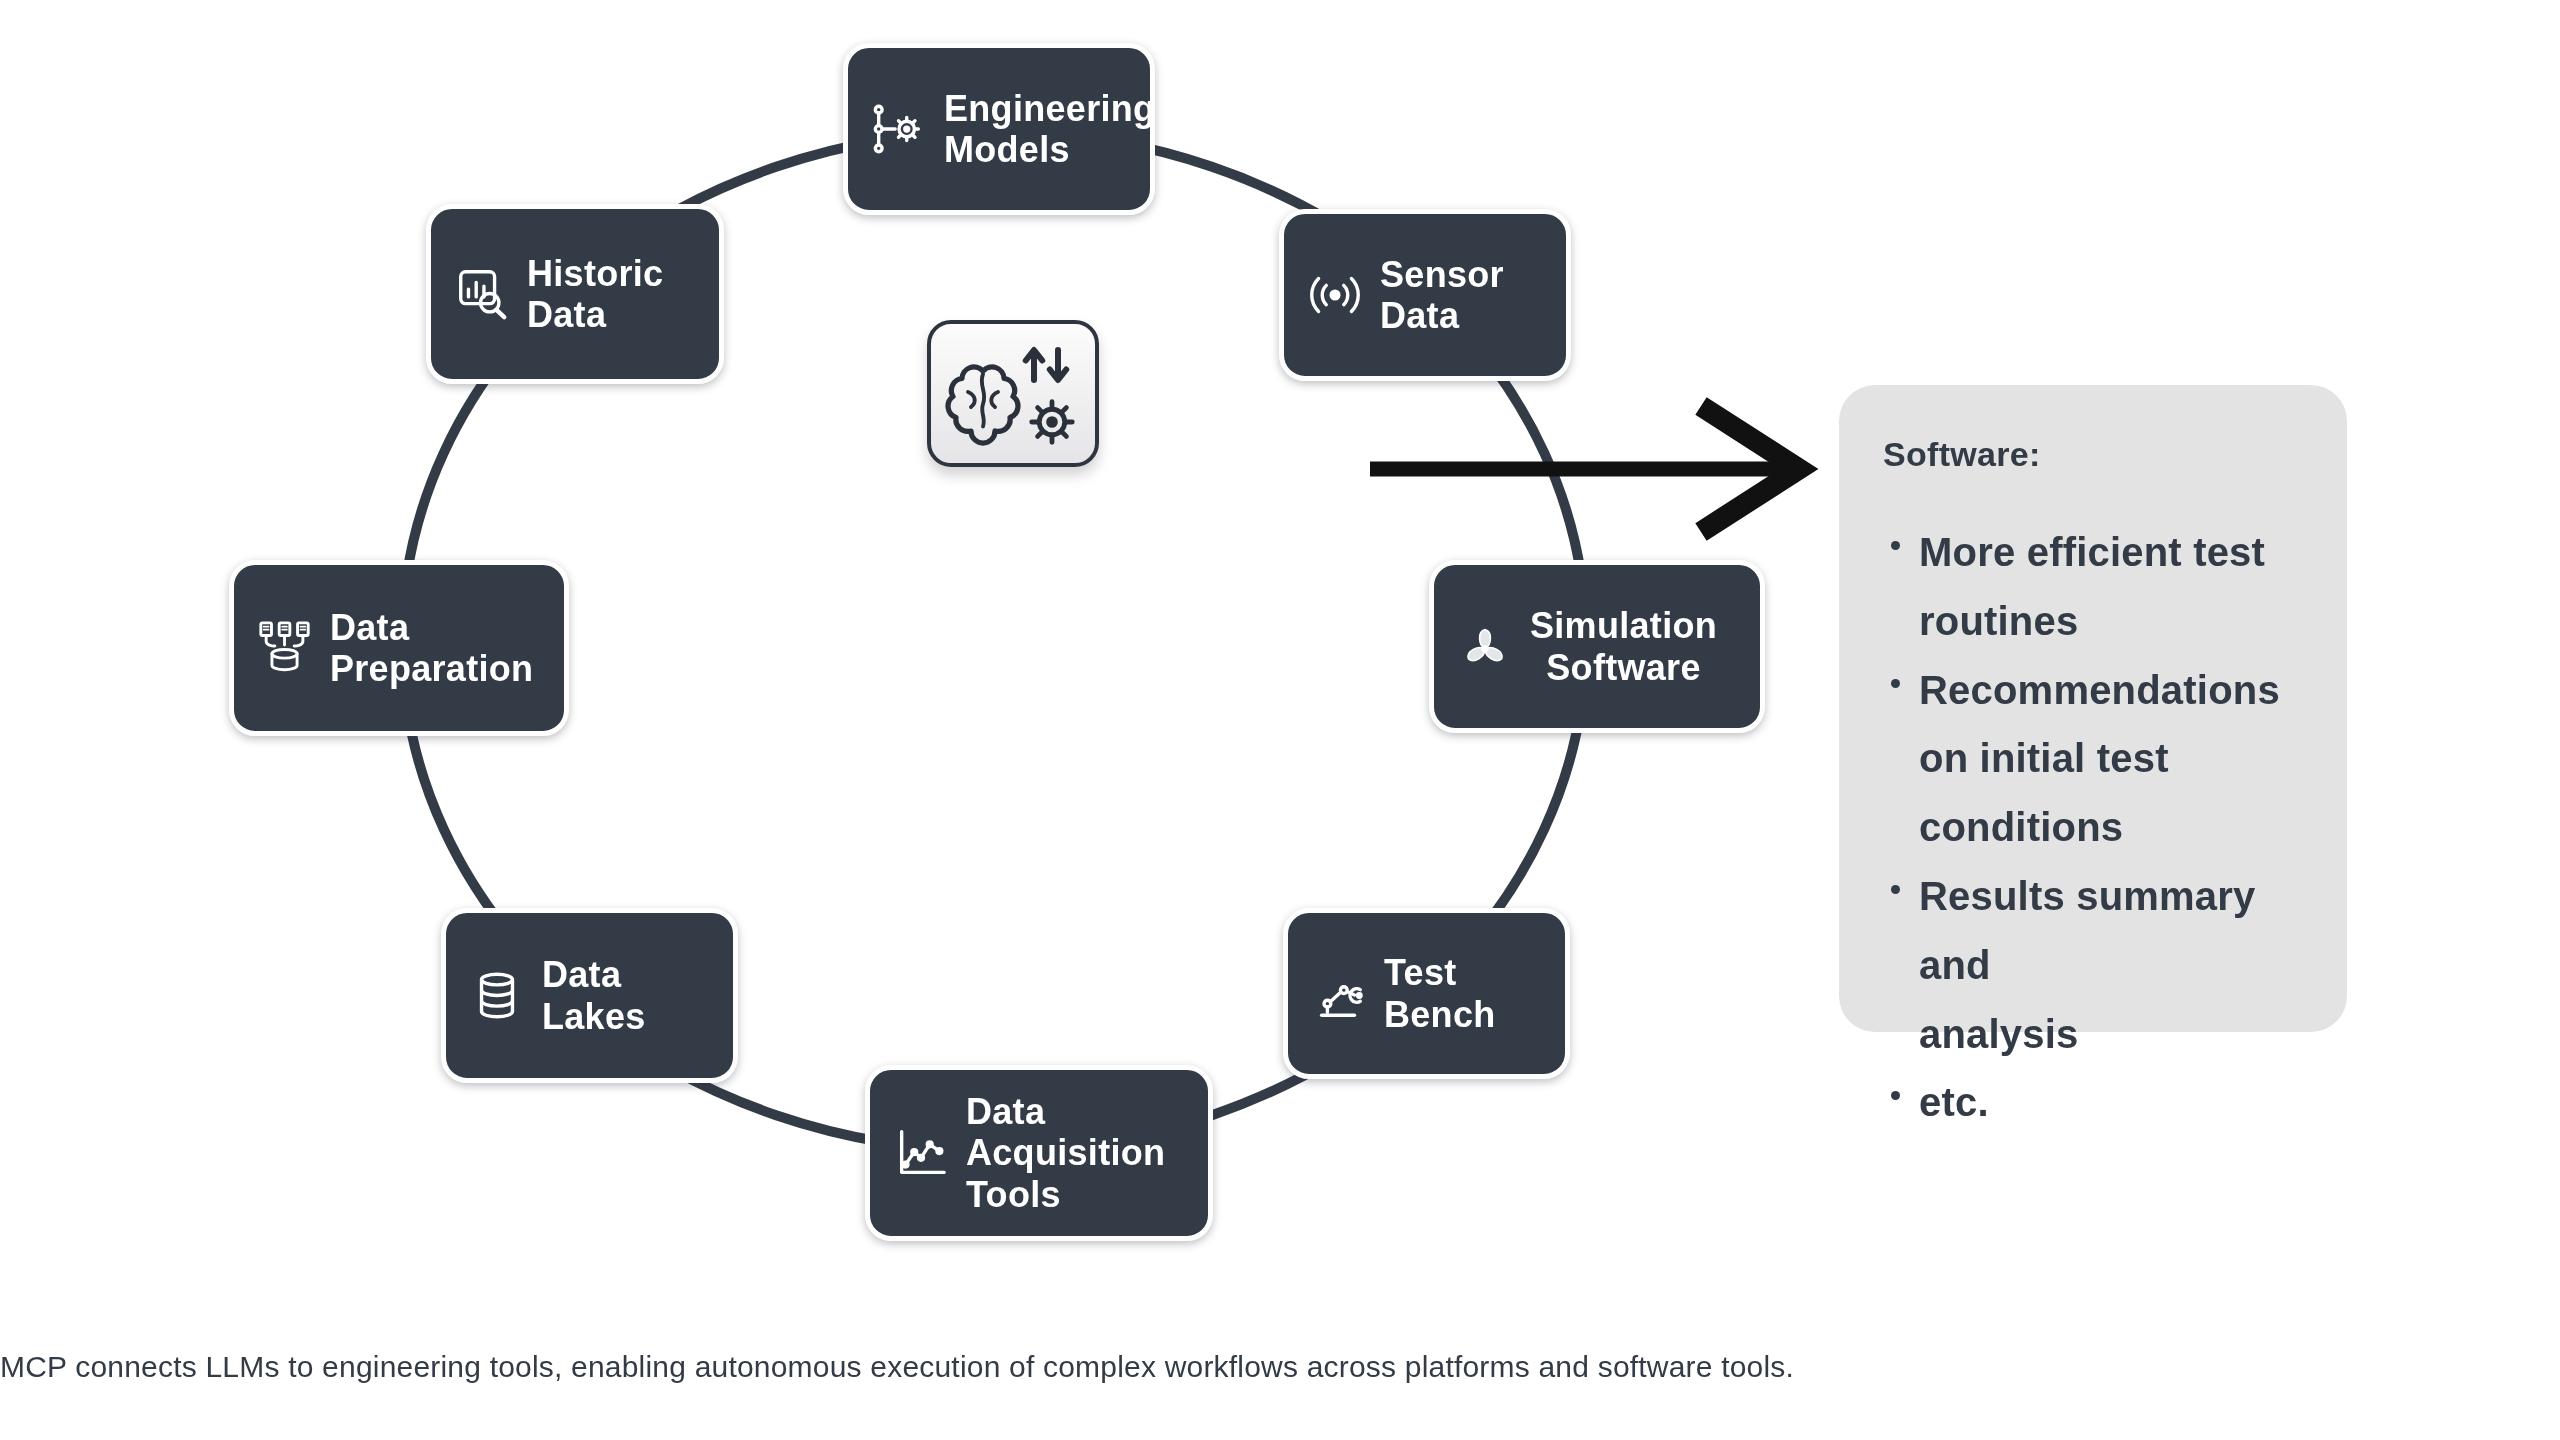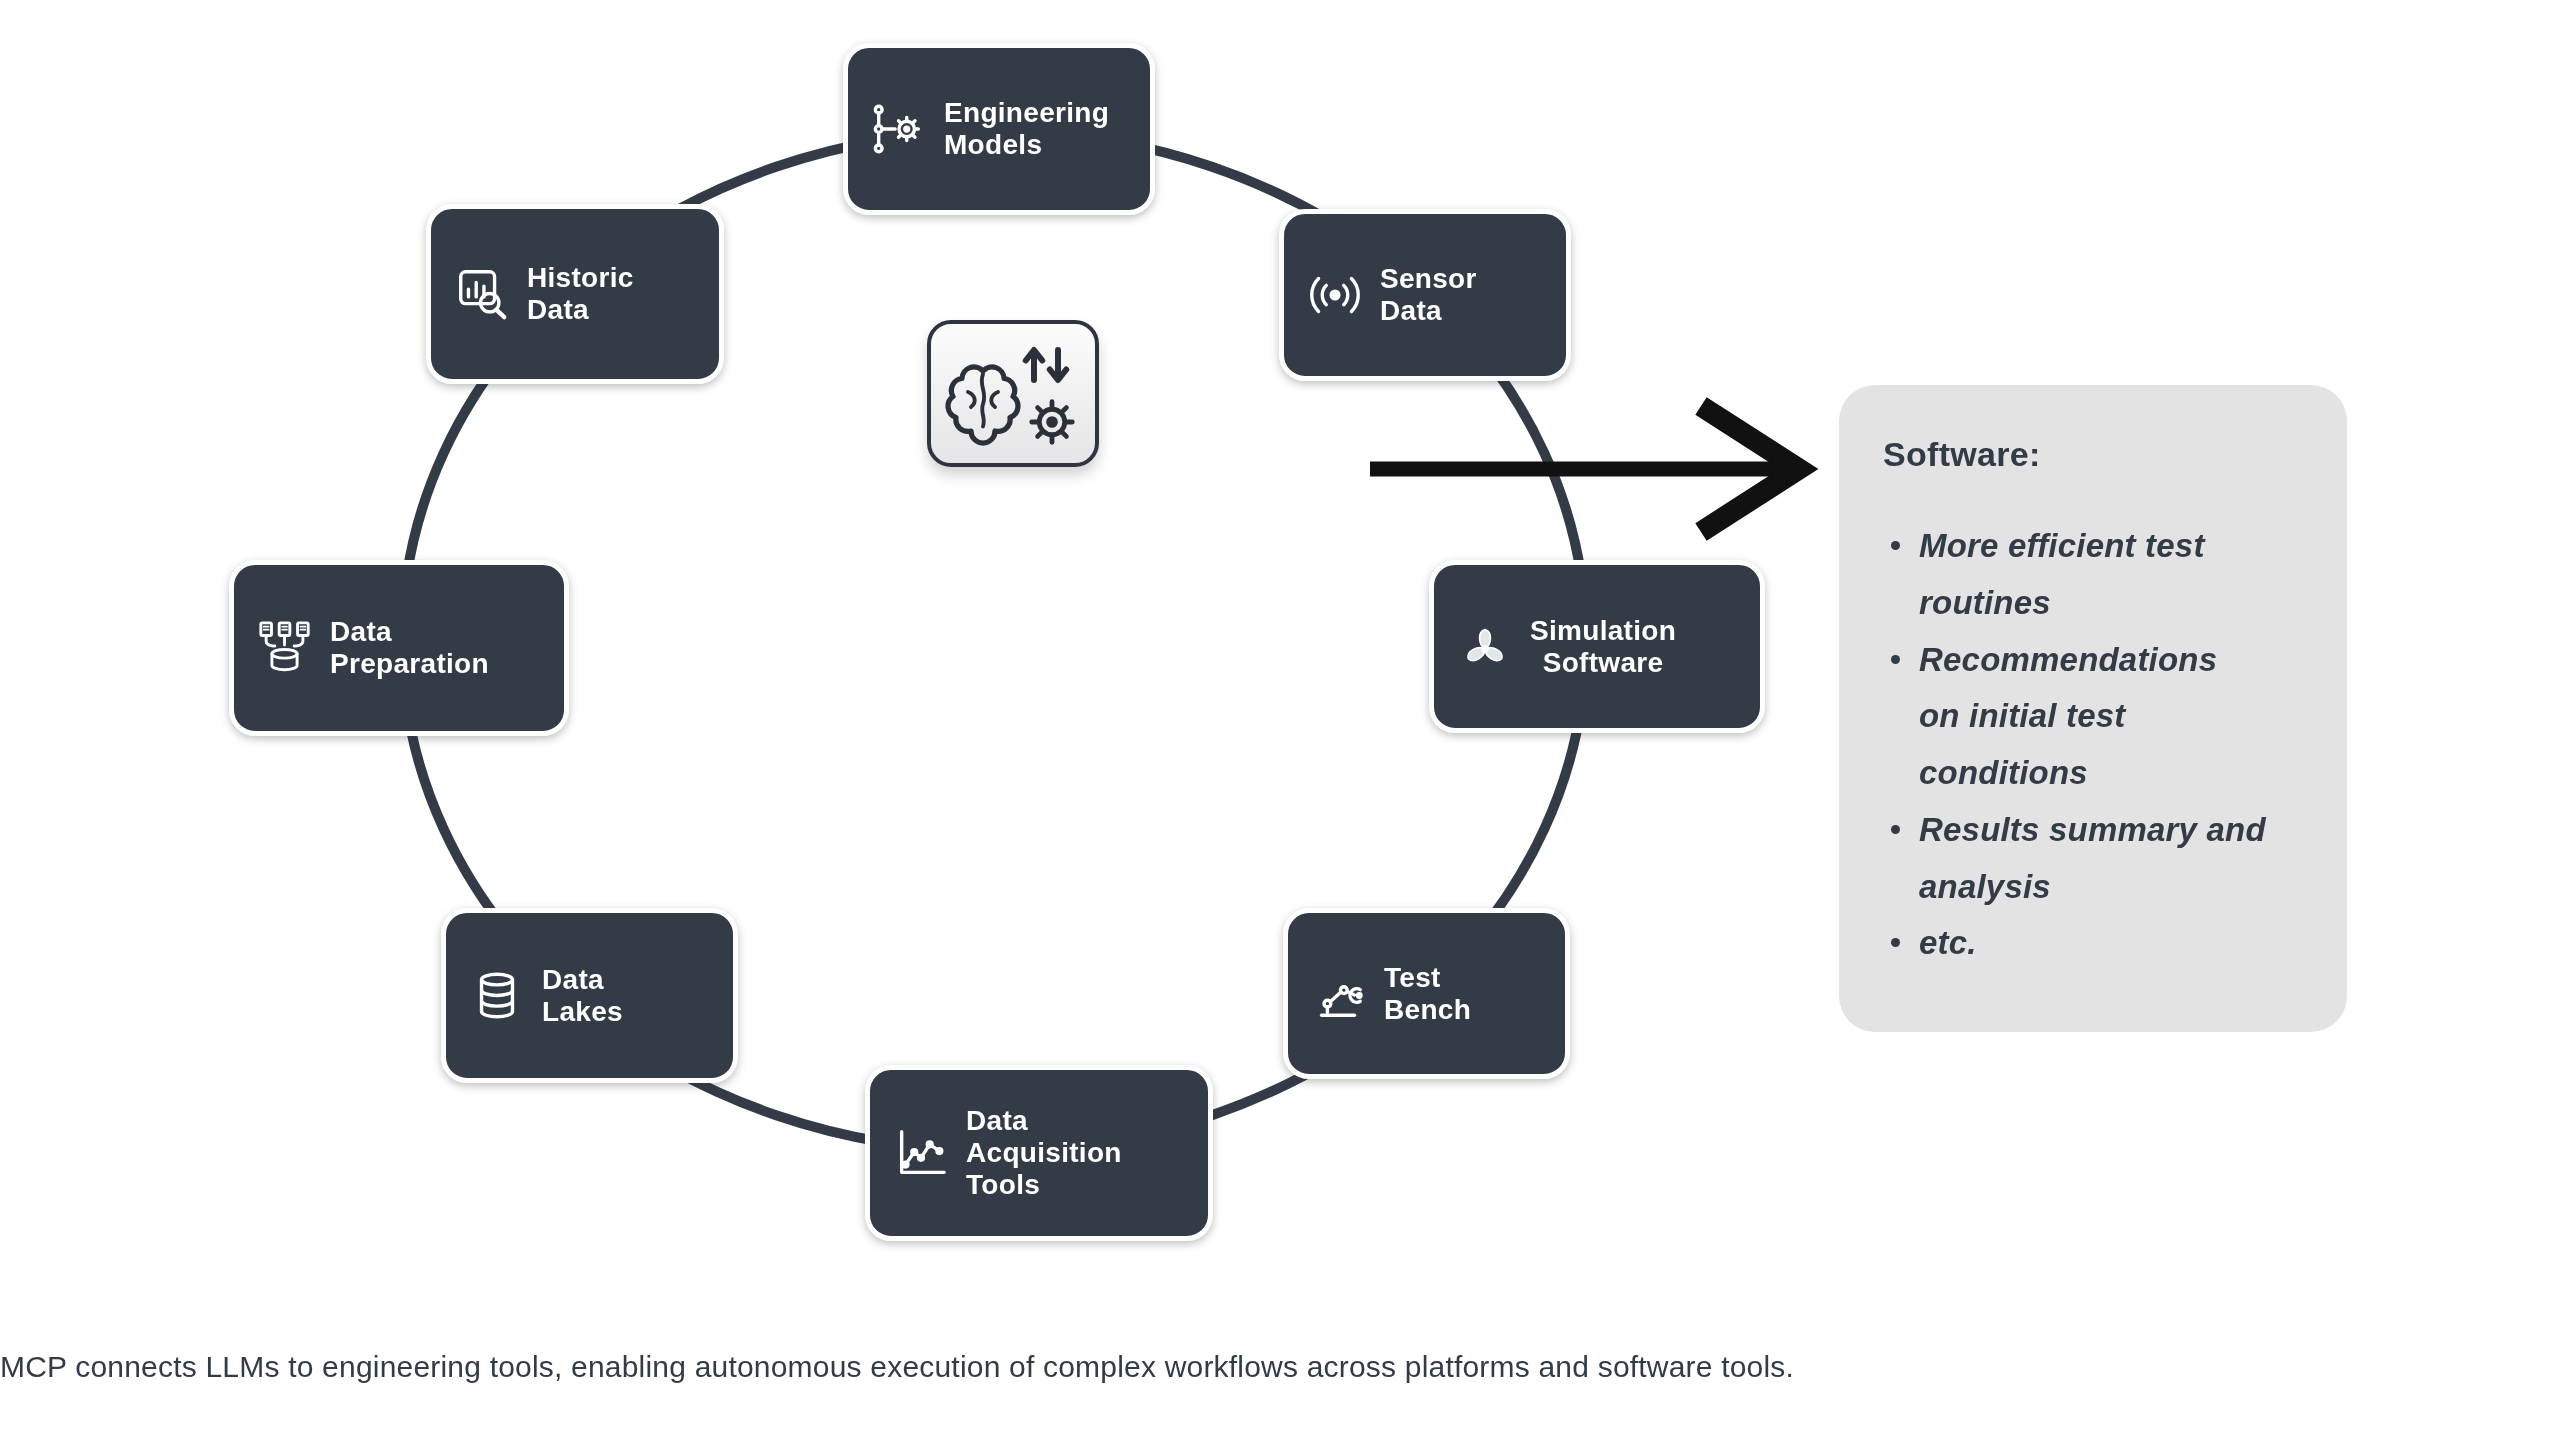--- a/index.html
+++ b/index.html
@@ -9,21 +9,21 @@
   .bg-svg{position:absolute;left:0;top:0;z-index:0;}
   .ring{fill:none;stroke:var(--ring,#333B46);stroke-width:10;}
   .arrow-line{stroke:var(--arrow,#111111);fill:none;}
 
   .node{position:absolute;z-index:2;display:flex;align-items:center;gap:16px;
         background:var(--node-bg,#333B46);border:5px solid #fff;border-radius:26px;
         padding:0 16px 0 22px;box-sizing:border-box;color:#fff;
         box-shadow:0 3px 9px rgba(40,46,56,.30);}
   .node .icon{flex:0 0 auto;width:58px;height:58px;display:flex;}
   .node .icon svg{width:100%;height:100%;}
-  .node .label{font-size:28px;font-weight:bold;line-height:1.14;white-space:pre-line;letter-spacing:.3px;}
+  .node .label{font-size:36px;font-weight:bold;line-height:1.14;white-space:pre-line;letter-spacing:.3px;}
 
   .n-eng   {left:843px;  top:43px;   width:312px; height:172px;}
   .n-hist  {left:426px;  top:204px;  width:298px; height:180px;}
   .n-sensor{left:1279px; top:209px;  width:292px; height:172px;}
   .n-prep  {left:229px;  top:560px;  width:340px; height:176px;}
   .n-sim   {left:1429px; top:560px;  width:336px; height:173px;text-align:center;}
   .n-lakes {left:441px;  top:908px;  width:297px; height:175px;}
   .n-test  {left:1283px; top:908px;  width:287px; height:171px;}
   .n-acq   {left:865px;  top:1065px; width:348px; height:176px;}
 
@@ -36,22 +36,22 @@
   .brain-box{position:absolute;left:927px;top:320px;width:172px;height:147px;z-index:3;
         background:linear-gradient(180deg,#fcfcfc,#e5e5e7);border:4px solid #2f3540;border-radius:24px;
         box-shadow:0 8px 14px rgba(0,0,0,.18);display:flex;align-items:center;justify-content:center;box-sizing:border-box;}
   .brain-box svg{width:150px;height:123px;}
 
   .insights{position:absolute;left:1839px;top:385px;width:508px;height:647px;z-index:1;
         background:var(--insights-bg,#E3E3E4);border-radius:36px;box-sizing:border-box;
         padding:50px 34px 0 44px;color:var(--text-dark,#333B46);}
   .insights h2{margin:0 0 44px 0;font-size:34px;font-weight:bold;letter-spacing:.3px;}
   .insights ul{list-style:none;margin:0;padding:0;}
-  .insights li{position:relative;padding-left:36px;font-size:33px;font-weight:bold;line-height:1.72;
-        white-space:pre-line;letter-spacing:.2px;font-style:italic;}
+  .insights li{position:relative;padding-left:36px;font-size:40px;font-weight:bold;line-height:1.72;
+        white-space:pre-line;letter-spacing:.2px;}
   .insights li::before{content:'';position:absolute;left:8px;top:23px;width:9px;height:9px;border-radius:50%;background:currentColor;}
 
   .caption{position:absolute;left:0;right:0;top:1350px;text-align:left;font-size:30px;font-weight:normal;
         color:var(--text-dark,#333B46);letter-spacing:.2px;white-space:nowrap;}
 </style>
 </head>
 <body>
 
 <div class="canvas">
 

